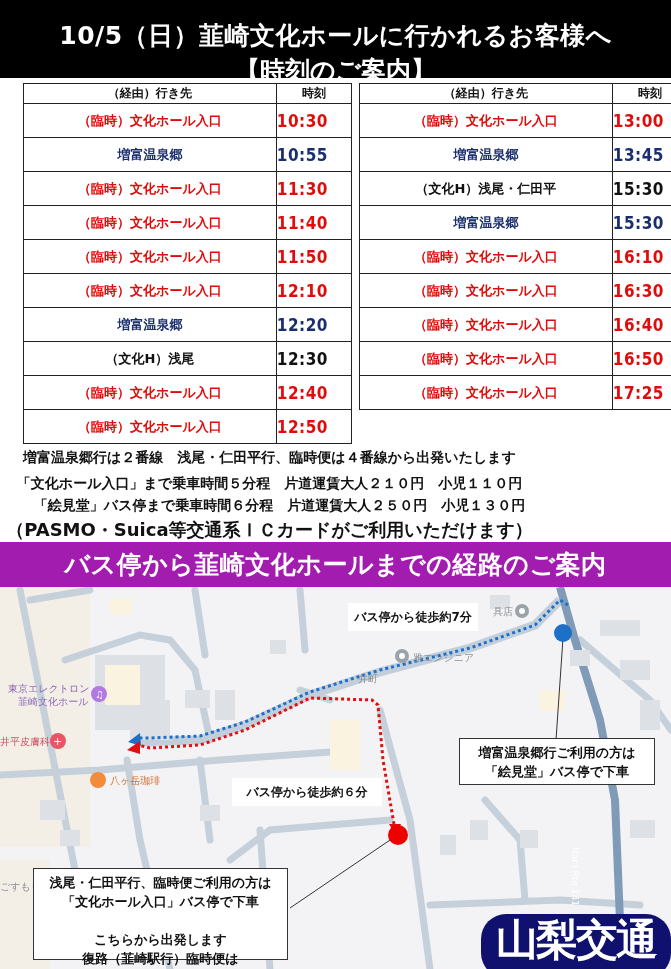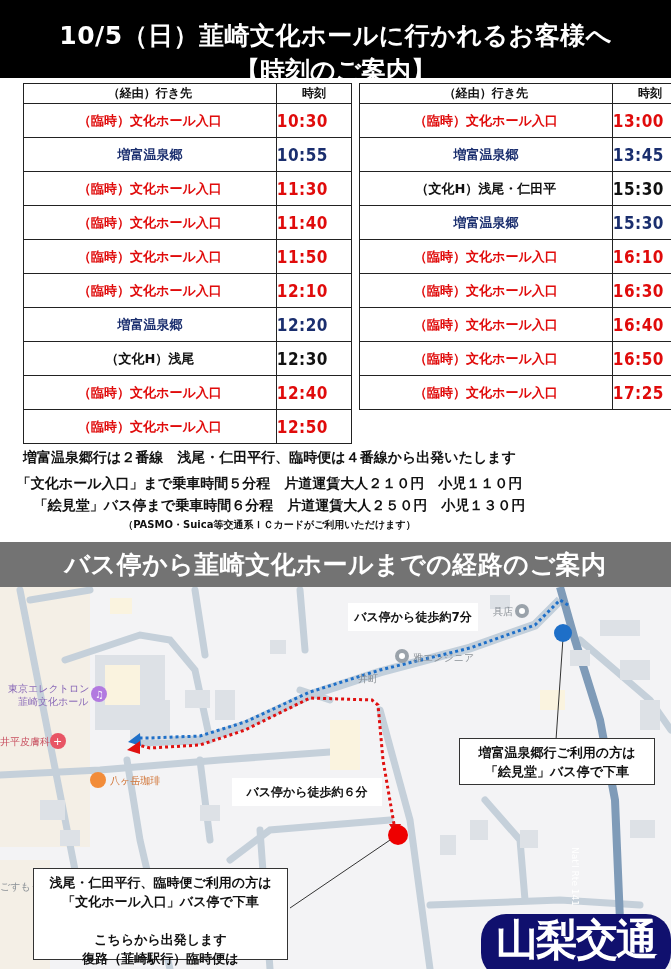--- a/index.html
+++ b/index.html
@@ -20,23 +20,23 @@
   td.dest { text-align: center; width: 256px; }
   td.time { text-align: right; padding-right: 23px; font-size: 17px; font-family: "DejaVu Sans Condensed", "DejaVu Sans", sans-serif; letter-spacing: 0.5px; }
   .c-red { color: #e00b0b; }
   .c-blue { color: #1a2e6e; }
   .c-black { color: #111; }
 
   .info { position: absolute; left: 0; width: 539px; text-align: center; font-weight: bold; color: #111; white-space: nowrap; }
   .info1 { top: 449px; font-size: 14px; }
   .info2 { top: 475px; font-size: 14px; }
   .info3 { top: 497px; font-size: 14px; padding-left: 20px; }
-  .info4 { top: 518px; font-size: 10px; }
-
-  .route-bar { position: absolute; left: 0; top: 542px; width: 671px; height: 45px; background: #737373; color: #fff; text-align: center; font-size: 25px; font-weight: bold; line-height: 45px; letter-spacing: 0.5px; }
+  .info4 { top: 518px; font-size: 18px; }
+
+  .route-bar { position: absolute; left: 0; top: 542px; width: 671px; height: 45px; background: #a21caf; color: #fff; text-align: center; font-size: 25px; font-weight: bold; line-height: 45px; letter-spacing: 0.5px; }
 
   .map { position: absolute; left: 0; top: 587px; width: 671px; height: 382px; background: #f3f3f5; overflow: hidden; }
   .map svg { position: absolute; left: 0; top: 0; }
 
   .label-box { position: absolute; background: #fff; font-weight: bold; text-align: center; color: #111; }
   .walk7 { left: 348px; top: 603px; width: 130px; height: 28px; font-size: 12px; line-height: 28px; }
   .walk6 { left: 232px; top: 778px; width: 150px; height: 28px; font-size: 12px; line-height: 28px; }
   .callout { border: 1.5px solid #333; font-size: 13px; line-height: 19px; }
   .callout-blue { left: 459px; top: 738px; width: 196px; height: 47px; padding-top: 4px; }
   .callout-red { left: 33px; top: 868px; width: 255px; height: 92px; padding-top: 4px; }

